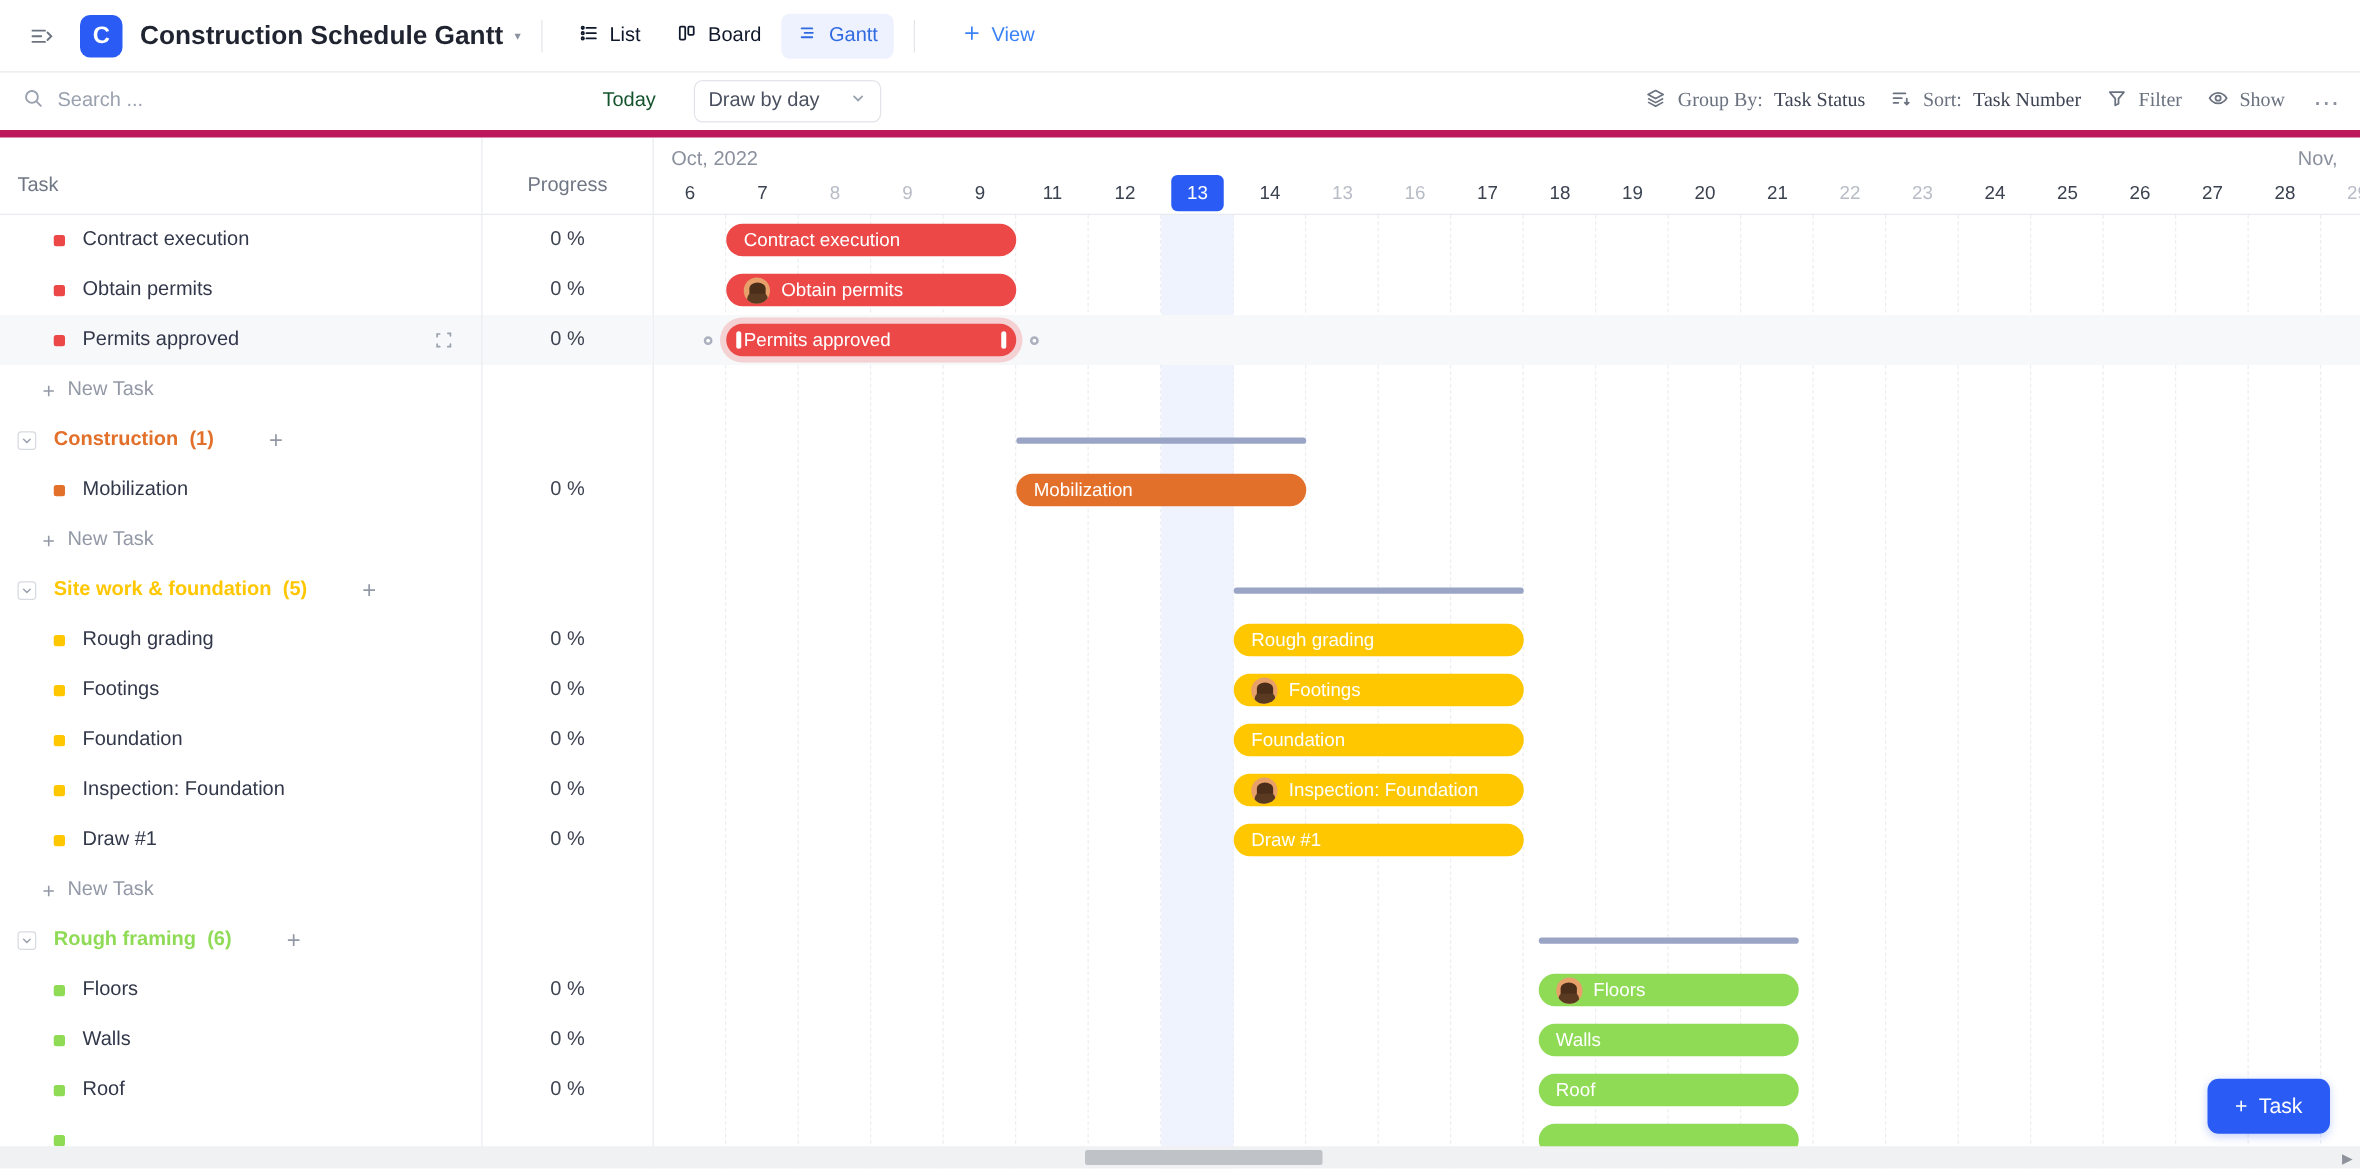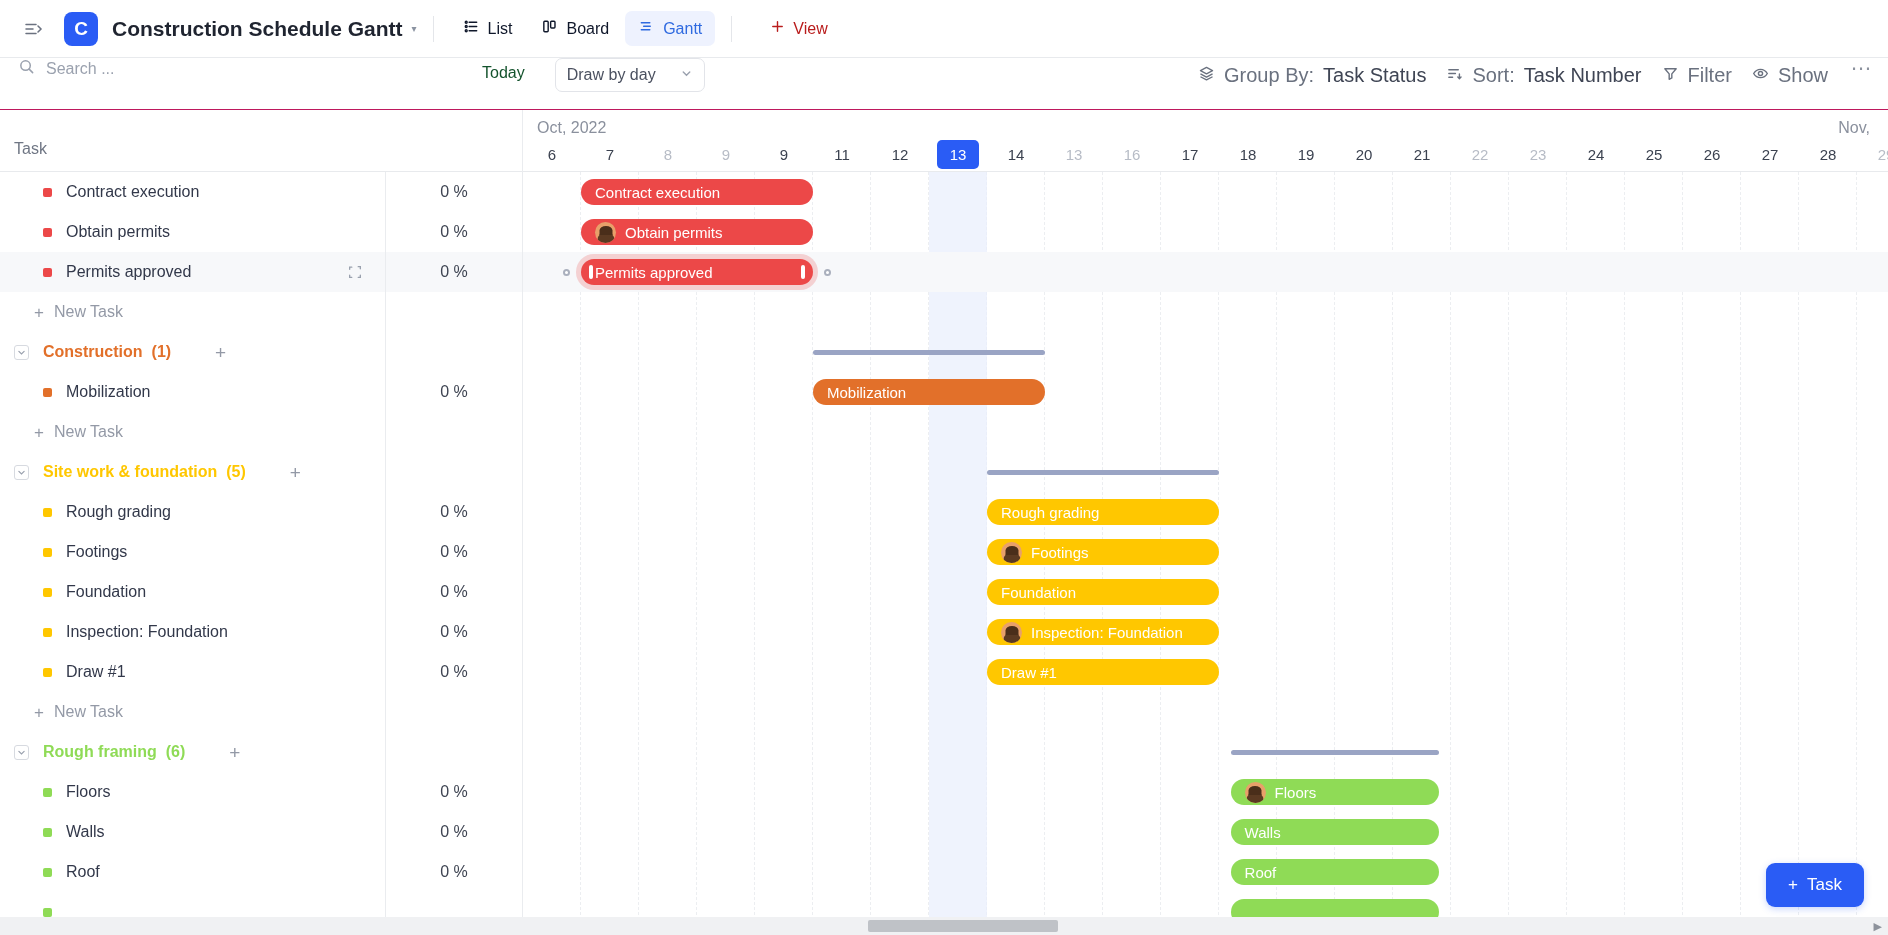--- a/index.html
+++ b/index.html
@@ -66,31 +66,31 @@
     cursor: pointer;
     white-space: nowrap;
   }
   .vtab.active { background: #eef2fe; color: #2f6ae0; }
   .vtab svg { flex: none; }
   .addview {
     display: flex; align-items: center; gap: 7px;
     padding: 7px 12px;
     border-radius: 7px;
     font-size: 16px;
-    color: #b91c1c;
+    color: #3b82f6;
     cursor: pointer;
     margin-left: 9px;
   }
 
   
   .toolbar {
     height: 52px;
     display: flex;
-    align-items: flex-start;
-    border-bottom: 1px solid #be185d;
+    align-items: center;
+    border-bottom: 6px solid #be185d;
     background: #fff;
     position: relative;
     z-index: 25;
   }
   .search-box {
     width: 390px;
     display: flex; align-items: center;
     gap: 11px;
     padding-left: 18px;
     color: #9aa1ae;
@@ -120,26 +120,27 @@
     padding: 7px 11px;
     font-size: 16px;
     color: #4b5160;
     cursor: pointer;
     background: #fff;
   }
   .toolbar-spacer { flex: 1; }
   .tb-item {
     display: flex; align-items: center;
     gap: 9px;
-    font-size: 20px;
+    font-size: 16px;
     color: #6a717f;
     padding: 6px 10px;
     border-radius: 6px;
     cursor: pointer;
     white-space: nowrap;
+    font-family: Liberation Serif, serif;
   }
   .tb-item b { font-weight: normal; color: #3f4554; }
   .tb-more {
     font-size: 22px; color: #8b919d;
     padding: 0 16px 8px 12px;
     cursor: pointer;
     line-height: 10px;
   }
 
   
@@ -566,20 +567,21 @@
   </div>
 
   <div class="tb-more">…</div>
 </div>
 
 <div class="grid-wrap">
 
   <div class="leftpane">
     <div class="lp-head">
       <div class="c-task">Task</div>
+      <div class="c-prog">Progress</div>
     </div>
     <div class="rowlist" id="left-rows">
         <div class="row">
           <div class="cell-task">
             <span class="task-indent"></span>
             <span class="dot" style="background:#ec4848"></span>
             <span class="tname">Contract execution</span>
           </div>
           <div class="cell-prog">0 %</div>
         </div>

